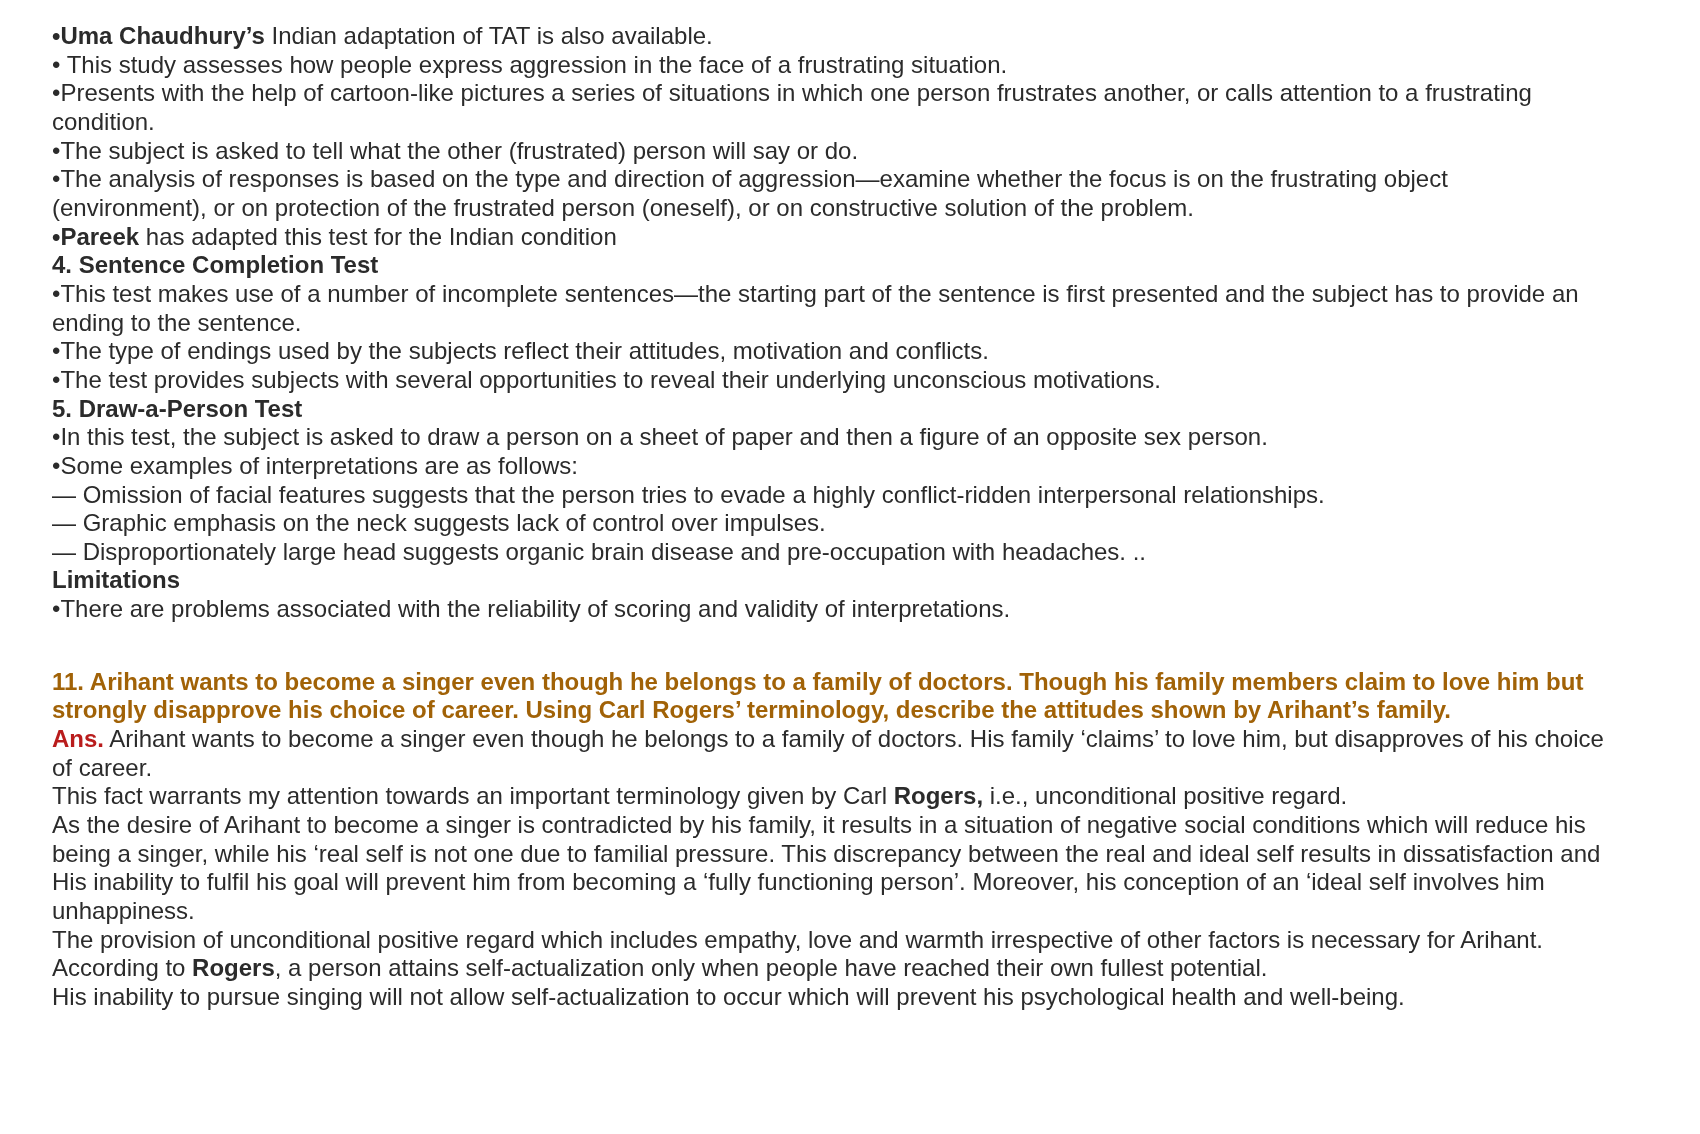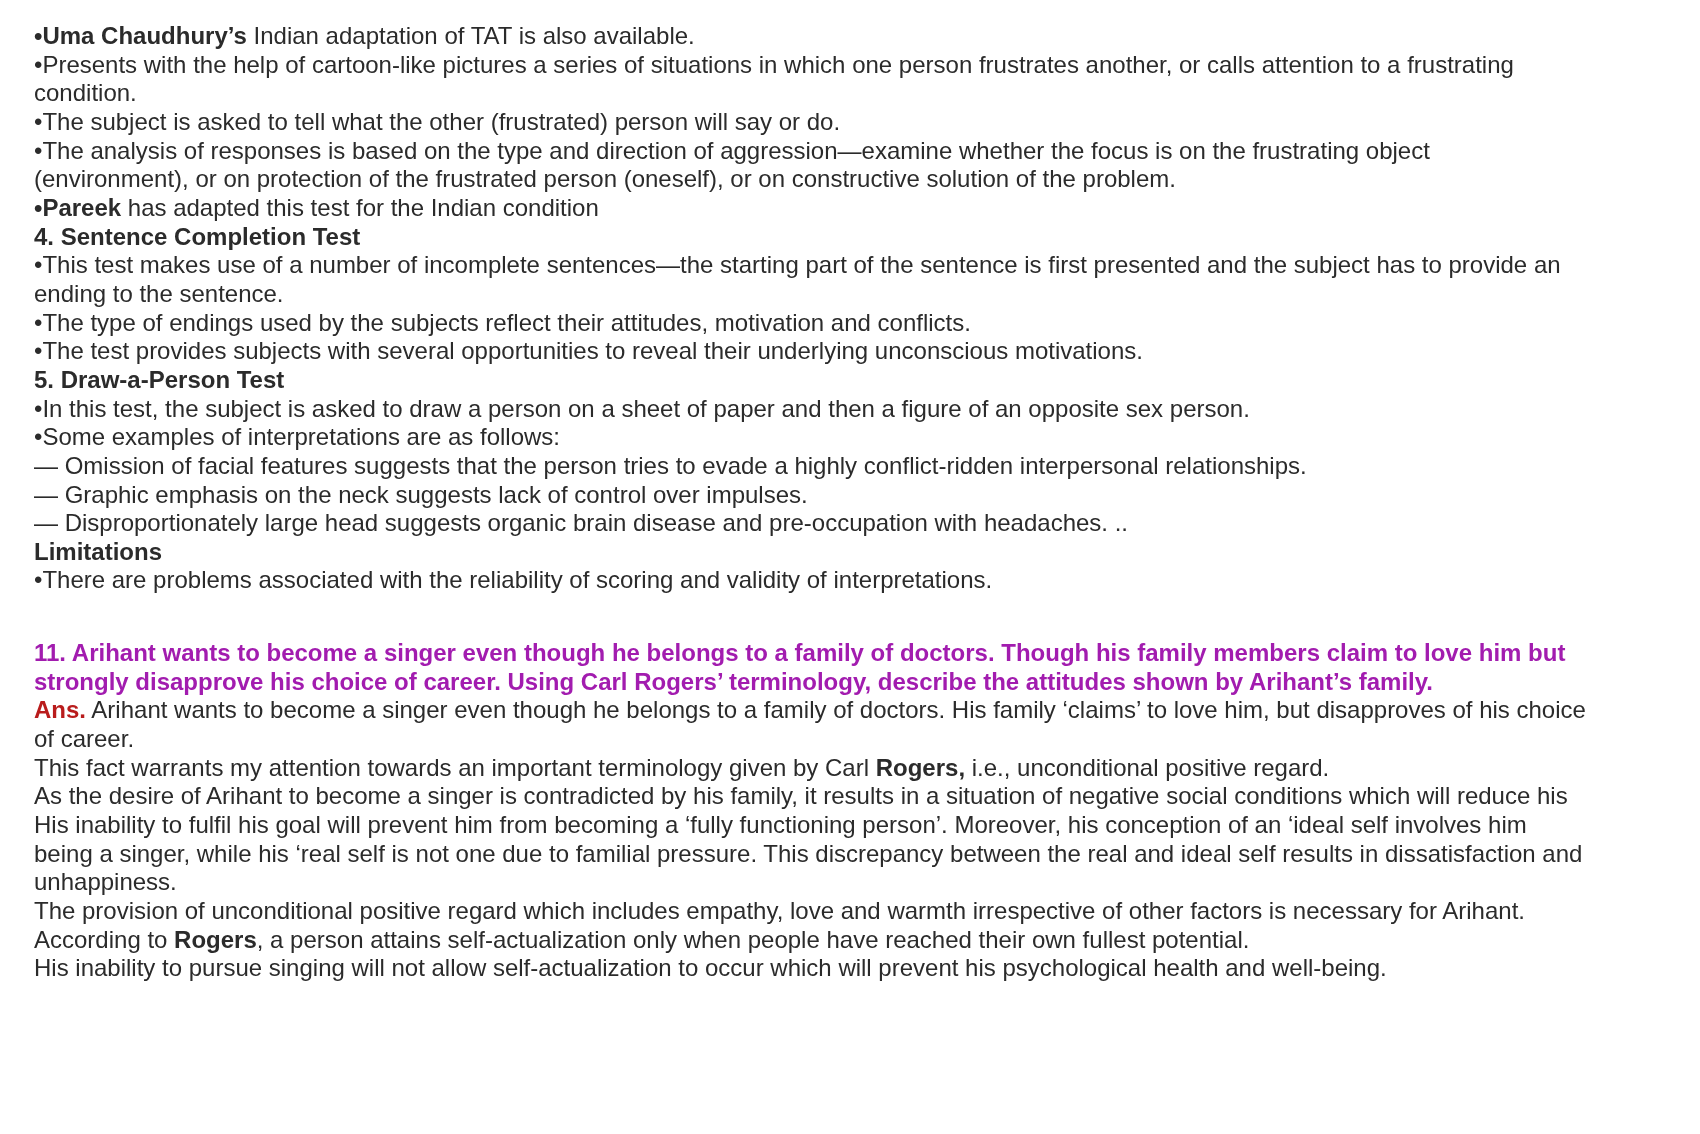--- a/index.html
+++ b/index.html
@@ -5,51 +5,52 @@
   html, body {
     margin: 0;
     padding: 0;
     background: #ffffff;
   }
   .page {
     position: relative;
     width: 1700px;
     height: 1134px;
     box-sizing: border-box;
-    padding: 22px 34px 0 34px;
+    padding: 22px 34px 0 52px;
     overflow: hidden;
     background: #ffffff;
     font-family: "Liberation Sans", "DejaVu Sans", sans-serif;
     font-size: 24px;
     line-height: 28.65px;
     color: #2b2b2b;
   }
   .line {
     white-space: nowrap;
   }
   .b {
     font-weight: bold;
   }
   .question {
-    color: #a21caf;
+    color: #a16207;
     font-weight: bold;
   }
   .green {
     color: #b91c1c;
   }
   .spacer {
     width: 100%;
   }
 </style>
 </head>
 <body>
 
 <div class="page">
   <div id="doc">
       <div class="line"><span class="b">•Uma Chaudhury’s</span><span> Indian adaptation of TAT is also available.</span></div>
+      <div class="line"><span>• This study assesses how people express aggression in the face of a frustrating situation.</span></div>
       <div class="line"><span>•Presents with the help of cartoon-like pictures a series of situations in which one person frustrates another, or calls attention to a frustrating</span></div>
       <div class="line"><span>condition.</span></div>
       <div class="line"><span>•The subject is asked to tell what the other (frustrated) person will say or do.</span></div>
       <div class="line"><span>•The analysis of responses is based on the type and direction of aggression—examine whether the focus is on the frustrating object</span></div>
       <div class="line"><span>(environment), or on protection of the frustrated person (oneself), or on constructive solution of the problem.</span></div>
       <div class="line"><span class="b">•Pareek</span><span> has adapted this test for the Indian condition</span></div>
       <div class="line"><span class="b">4. Sentence Completion Test</span></div>
       <div class="line"><span>•This test makes use of a number of incomplete sentences—the starting part of the sentence is first presented and the subject has to provide an</span></div>
       <div class="line"><span>ending to the sentence.</span></div>
       <div class="line"><span>•The type of endings used by the subjects reflect their attitudes, motivation and conflicts.</span></div>
@@ -62,20 +63,20 @@
       <div class="line"><span>— Disproportionately large head suggests organic brain disease and pre-occupation with headaches. ..</span></div>
       <div class="line"><span class="b">Limitations</span></div>
       <div class="line"><span>•There are problems associated with the reliability of scoring and validity of interpretations.</span></div>
       <div class="spacer" style="height: 44px;"></div>
       <div class="line question"><span>11. Arihant wants to become a singer even though he belongs to a family of doctors. Though his family members claim to love him but</span></div>
       <div class="line question"><span>strongly disapprove his choice of career. Using Carl Rogers’ terminology, describe the attitudes shown by Arihant’s family.</span></div>
       <div class="line"><span class="b green">Ans.</span><span> Arihant wants to become a singer even though he belongs to a family of doctors. His family ‘claims’ to love him, but disapproves of his choice</span></div>
       <div class="line"><span>of career.</span></div>
       <div class="line"><span>This fact warrants my attention towards an important terminology given by Carl </span><span class="b">Rogers,</span><span> i.e., unconditional positive regard.</span></div>
       <div class="line"><span>As the desire of Arihant to become a singer is contradicted by his family, it results in a situation of negative social conditions which will reduce his</span></div>
+      <div class="line"><span>being a singer, while his ‘real self is not one due to familial pressure. This discrepancy between the real and ideal self results in dissatisfaction and</span></div>
       <div class="line"><span>His inability to fulfil his goal will prevent him from becoming a ‘fully functioning person’. Moreover, his conception of an ‘ideal self involves him</span></div>
-      <div class="line"><span>being a singer, while his ‘real self is not one due to familial pressure. This discrepancy between the real and ideal self results in dissatisfaction and</span></div>
       <div class="line"><span>unhappiness.</span></div>
       <div class="line"><span>The provision of unconditional positive regard which includes empathy, love and warmth irrespective of other factors is necessary for Arihant.</span></div>
       <div class="line"><span>According to </span><span class="b">Rogers</span><span>, a person attains self-actualization only when people have reached their own fullest potential.</span></div>
       <div class="line"><span>His inability to pursue singing will not allow self-actualization to occur which will prevent his psychological health and well-being.</span></div>
     </div>
 </div>
 
 </body></html>

